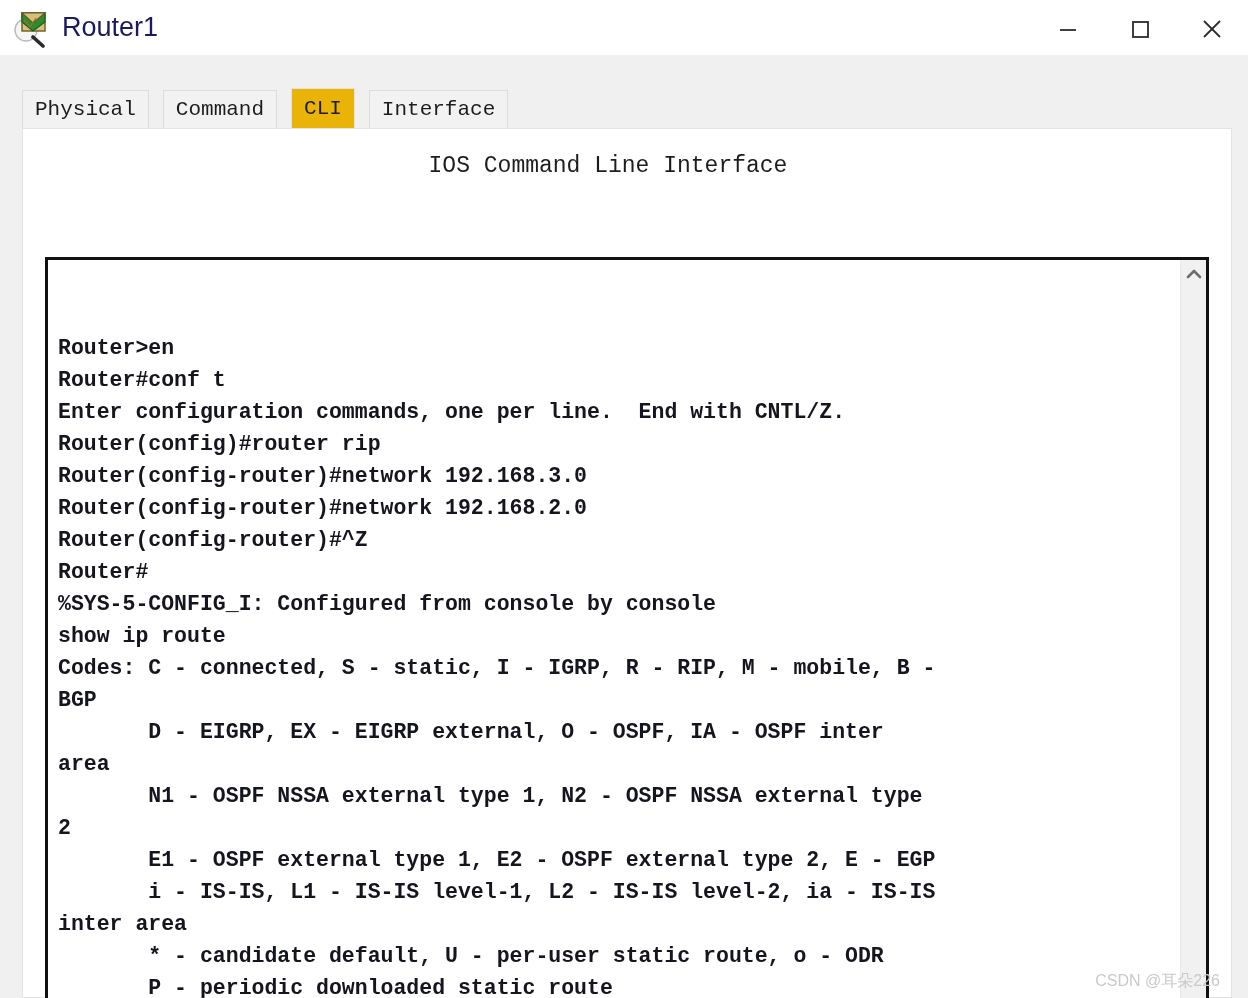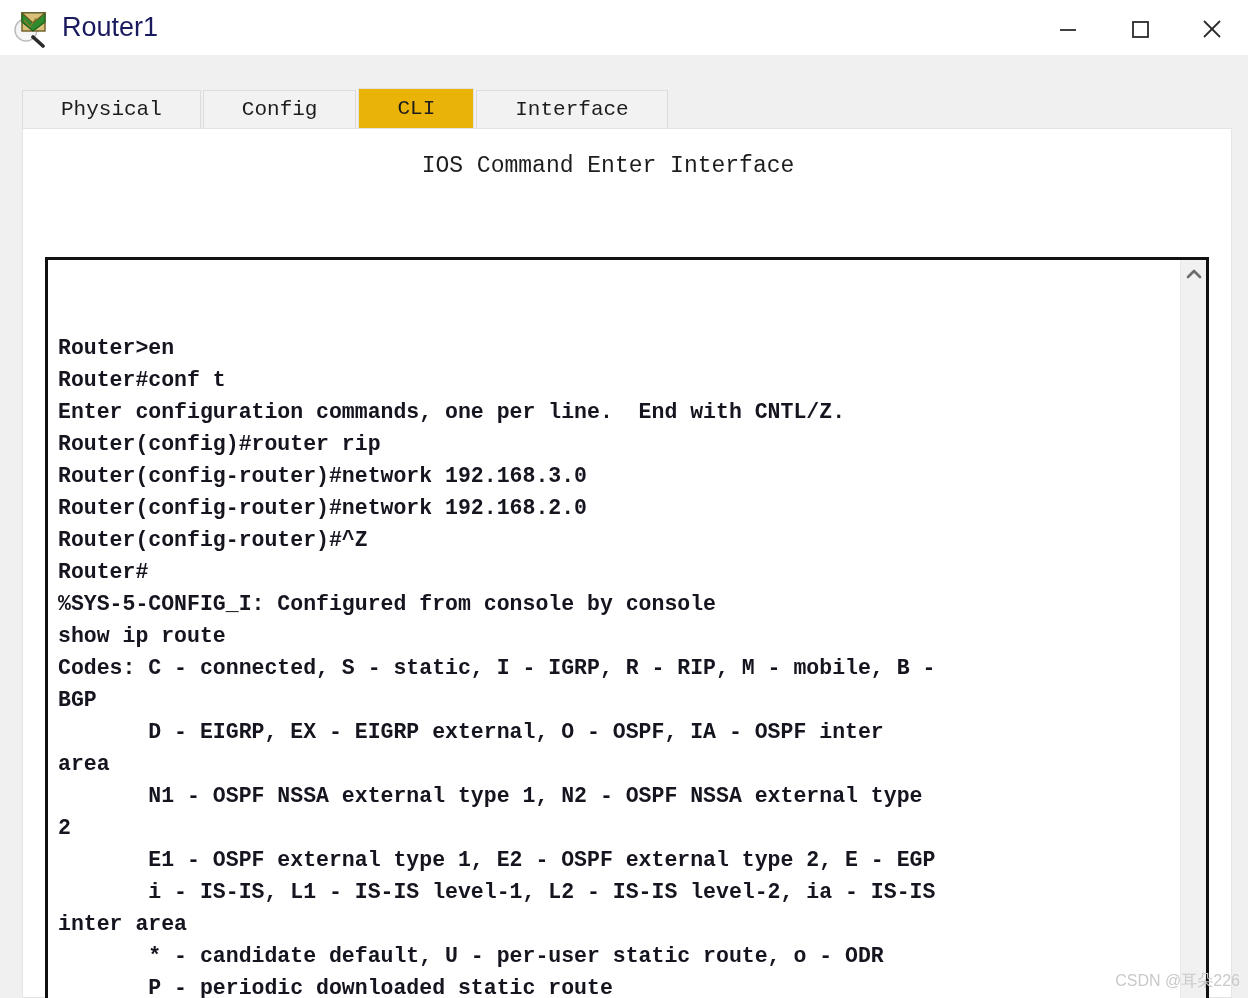--- a/index.html
+++ b/index.html
@@ -79,31 +79,31 @@
     left: 22px;
     top: 33px;
     height: 38px;
     display: flex;
     align-items: flex-end;
     z-index: 3;
   }
   .tab {
     height: 38px;
     box-sizing: border-box;
-    padding: 0 38px;
+    padding: 0 12px;
     display: flex;
     align-items: center;
     justify-content: center;
     font-family: "Liberation Mono", monospace;
     font-size: 21px;
     color: #1d1d1d;
     background: #f2f2f2;
     border: 1px solid #dcdcdc;
     border-bottom: none;
-    margin-right: 2px;
+    margin-right: 14px;
     white-space: nowrap;
   }
   .tab.active {
     background: #eab308;
     border-color: #e2e2e2;
     height: 40px;
     position: relative;
     z-index: 4;
   }
 
@@ -170,21 +170,21 @@
     height: 28px;
     display: flex;
     align-items: center;
     justify-content: center;
     color: #6d6d6d;
   }
 
   
   .watermark {
     position: absolute;
-    right: 8px;
+    right: 28px;
     bottom: 6px;
     font-family: "Liberation Sans", sans-serif;
     font-size: 16px;
     color: #c9c9c9;
     white-space: nowrap;
     z-index: 9;
   }
 </style>
 </head>
 <body>
@@ -223,33 +223,33 @@
     </div>
   </div>
 
   <div class="panel-area">
 
     <div class="tabstrip">
       <div class="tab">
         <span>Physical</span>
       </div>
       <div class="tab">
-        <span>Config</span>
+        <span>Command</span>
       </div>
       <div class="tab active">
         <span>CLI</span>
       </div>
       <div class="tab">
         <span>Interface</span>
       </div>
     </div>
 
     <div class="content">
 
-      <div class="cli-heading">IOS Command Enter Interface</div>
+      <div class="cli-heading">IOS Command Line Interface</div>
 
       <div class="terminal">
         <div class="term-text" id="term-text"><div class="term-line">&nbsp;</div><div class="term-line">&nbsp;</div><div class="term-line">Router&gt;en</div><div class="term-line">Router#conf t</div><div class="term-line">Enter configuration commands, one per line.  End with CNTL/Z.</div><div class="term-line">Router(config)#router rip</div><div class="term-line">Router(config-router)#network 192.168.3.0</div><div class="term-line">Router(config-router)#network 192.168.2.0</div><div class="term-line">Router(config-router)#^Z</div><div class="term-line">Router#</div><div class="term-line">%SYS-5-CONFIG_I: Configured from console by console</div><div class="term-line">show ip route</div><div class="term-line">Codes: C - connected, S - static, I - IGRP, R - RIP, M - mobile, B -</div><div class="term-line">BGP</div><div class="term-line">       D - EIGRP, EX - EIGRP external, O - OSPF, IA - OSPF inter</div><div class="term-line">area</div><div class="term-line">       N1 - OSPF NSSA external type 1, N2 - OSPF NSSA external type</div><div class="term-line">2</div><div class="term-line">       E1 - OSPF external type 1, E2 - OSPF external type 2, E - EGP</div><div class="term-line">       i - IS-IS, L1 - IS-IS level-1, L2 - IS-IS level-2, ia - IS-IS</div><div class="term-line">inter area</div><div class="term-line">       * - candidate default, U - per-user static route, o - ODR</div><div class="term-line">       P - periodic downloaded static route</div></div>
         <div class="scrollbar">
           <div class="sb-arrow">
             <svg width="18" height="14" viewBox="0 0 18 14">
               <path d="M3 10 L9 4 L15 10" fill="none" stroke="#6d6d6d" stroke-width="2.6" stroke-linecap="round" stroke-linejoin="round"></path>
             </svg>
           </div>
         </div>

